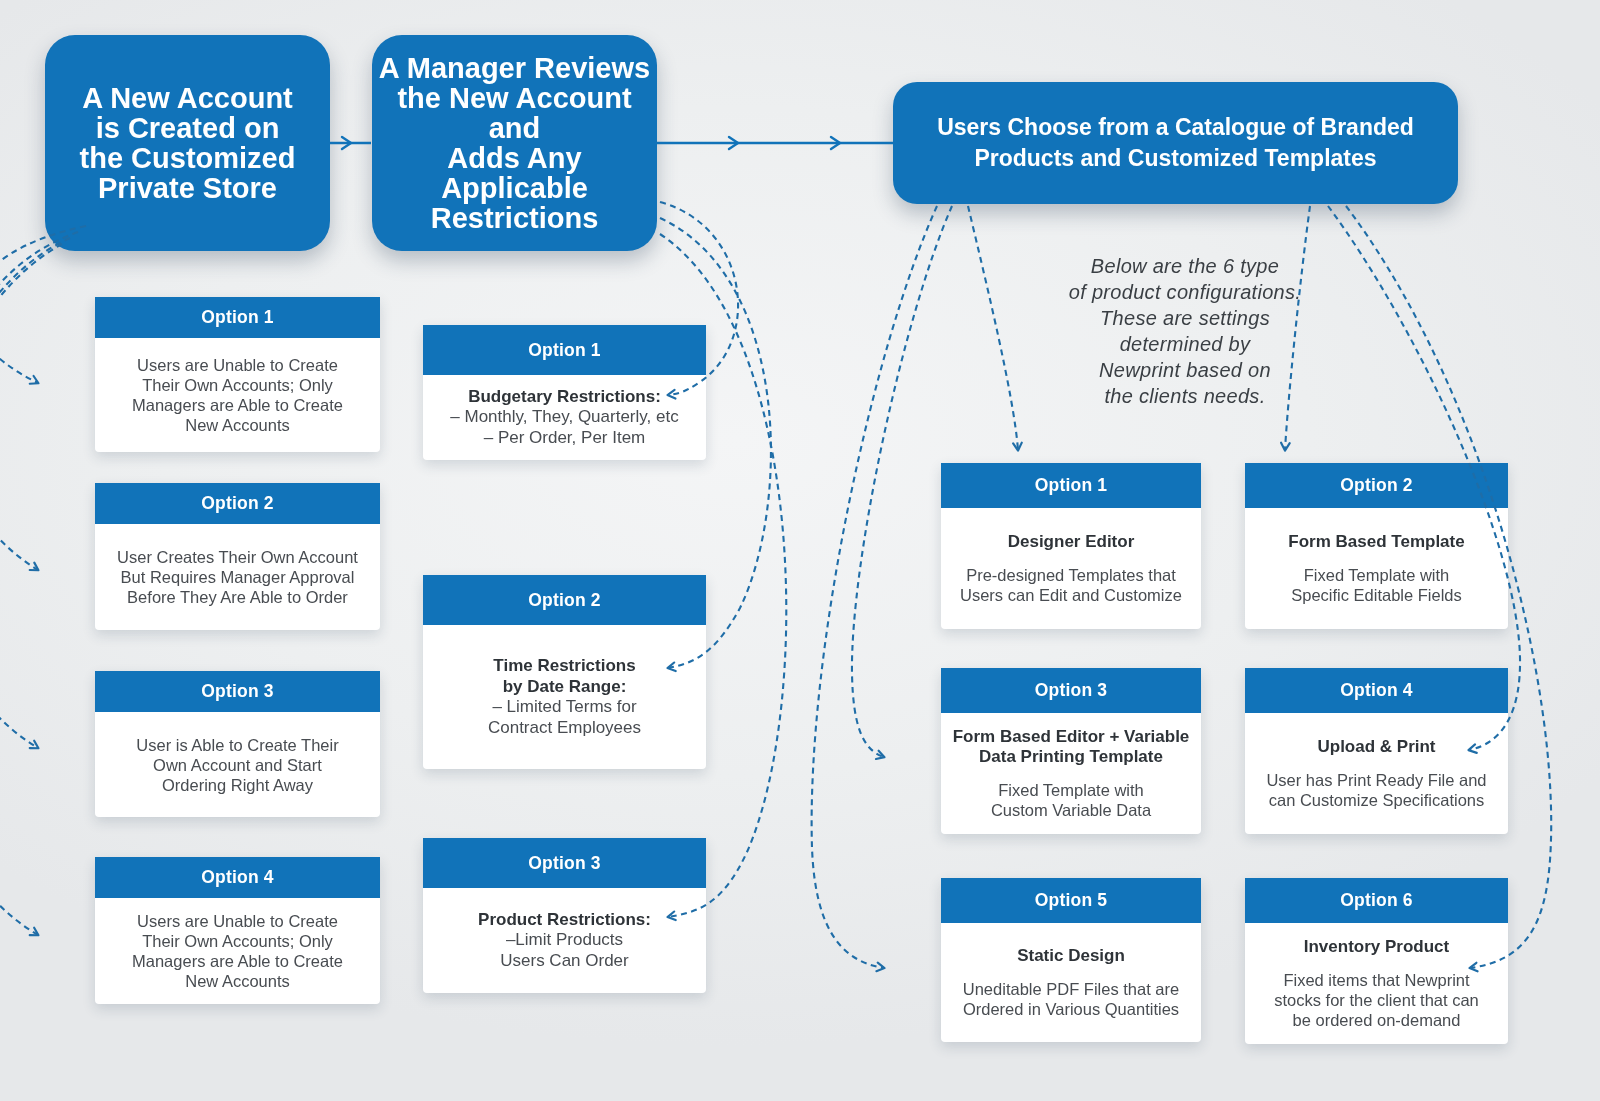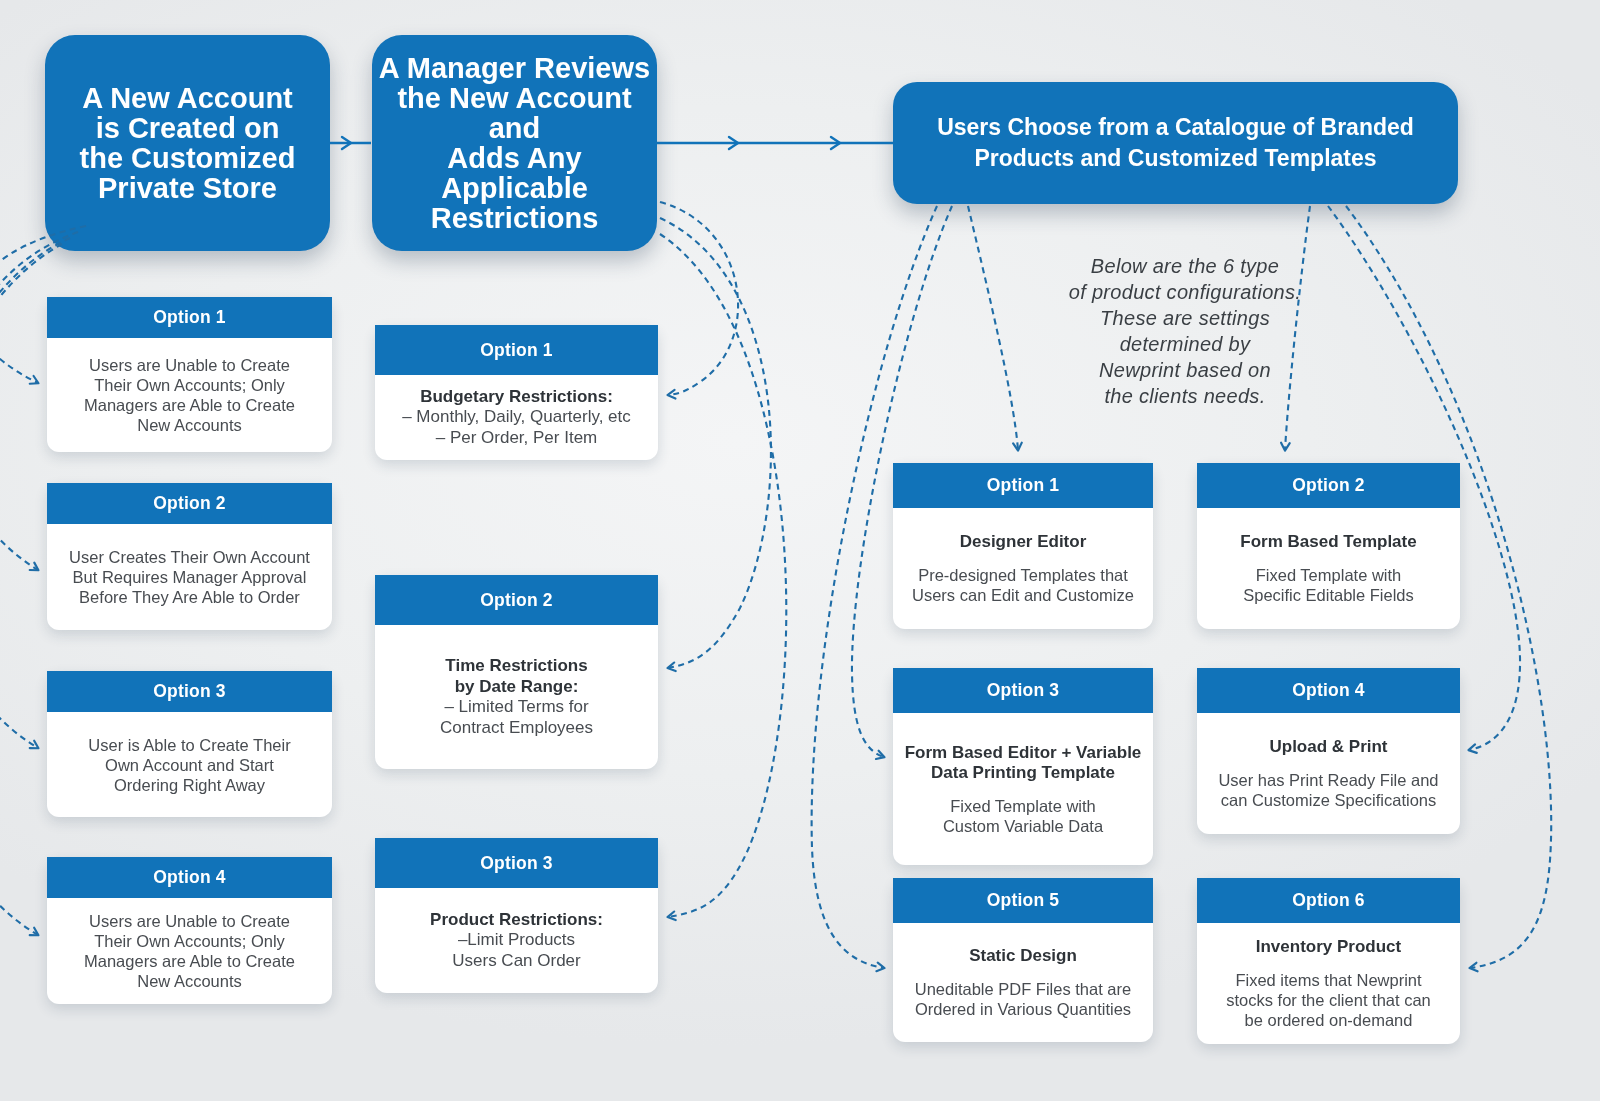--- a/index.html
+++ b/index.html
@@ -31,21 +31,21 @@
   #box1{left:45px;}
   #box2{left:372px;}
   #box3{left:893px;top:82px;width:565px;height:122px;border-radius:24px;font-size:23px;line-height:31px;}
 
   .note{
     position:absolute;z-index:2;left:1020px;top:253px;width:330px;
     font-style:italic;font-size:20px;line-height:26px;color:var(--note-text);
     text-align:center;white-space:pre-line;letter-spacing:.3px;
   }
 
-  .card{position:absolute;z-index:2;background:#fff;box-shadow:0 5px 13px rgba(40,60,85,.16);border-radius:12px;}
+  .card{position:absolute;z-index:2;background:#fff;box-shadow:0 5px 13px rgba(40,60,85,.16);border-radius:4px;margin-left:48px;}
   .card .hdr{
     background:var(--primary-blue);color:#fff;font-weight:bold;font-size:17.5px;
     display:flex;align-items:center;justify-content:center;letter-spacing:.2px;
   }
   .card .bd{
     display:flex;flex-direction:column;align-items:center;justify-content:center;
     text-align:center;color:var(--card-text);white-space:pre-line;padding:4px 8px;box-sizing:border-box;
   }
   .acct{left:47px;width:285px;}
   .acct .hdr{height:41px;}
@@ -137,21 +137,21 @@
     <div class="bd" style="height:106px">Users are Unable to Create
 Their Own Accounts; Only
 Managers are Able to Create
 New Accounts</div>
   </div>
 
   <div class="card restr" style="top:325px">
     <div class="hdr">Option 1</div>
     <div class="bd" style="height:85px">
       <span class="lead">Budgetary Restrictions:</span>
-      <span>– Monthly, Daily, Quarterly, etc
+      <span>– Monthly, They, Quarterly, etc
 – Per Order, Per Item</span>
     </div>
   </div>
   <div class="card restr" style="top:575px">
     <div class="hdr">Option 2</div>
     <div class="bd" style="height:144px">
       <span class="lead">Time Restrictions
 by Date Range:</span>
       <span>– Limited Terms for
 Contract Employees</span>
@@ -177,21 +177,21 @@
   <div class="card prod prodB" style="top:463px">
     <div class="hdr">Option 2</div>
     <div class="bd" style="height:121px">
       <span class="lead">Form Based Template</span>
       <span>Fixed Template with
 Specific Editable Fields</span>
     </div>
   </div>
   <div class="card prod prodA" style="top:668px">
     <div class="hdr">Option 3</div>
-    <div class="bd" style="height:152px">
+    <div class="bd" style="height:121px">
       <span class="lead">Form Based Editor + Variable
 Data Printing Template</span>
       <span>Fixed Template with
 Custom Variable Data</span>
     </div>
   </div>
   <div class="card prod prodB" style="top:668px">
     <div class="hdr">Option 4</div>
     <div class="bd" style="height:121px">
       <span class="lead">Upload &amp; Print</span>

